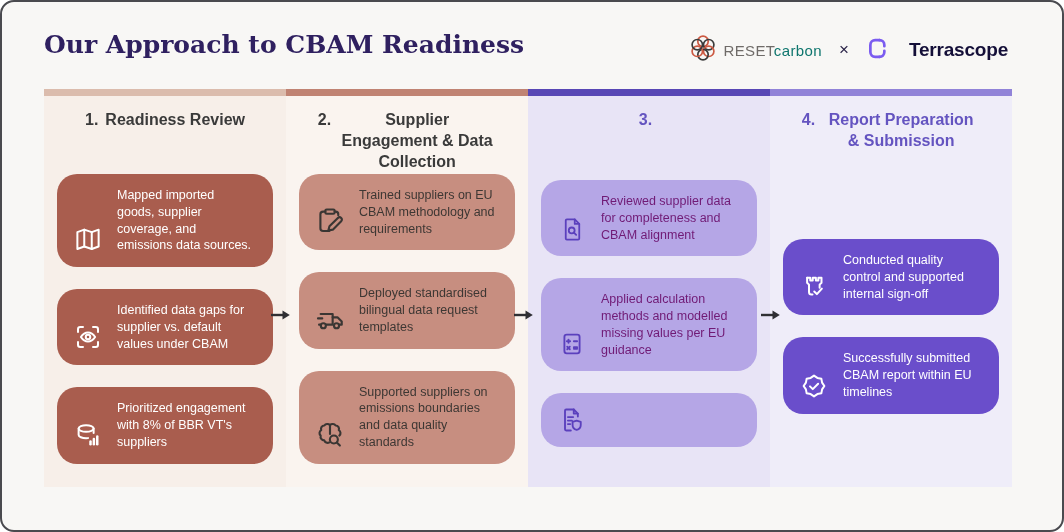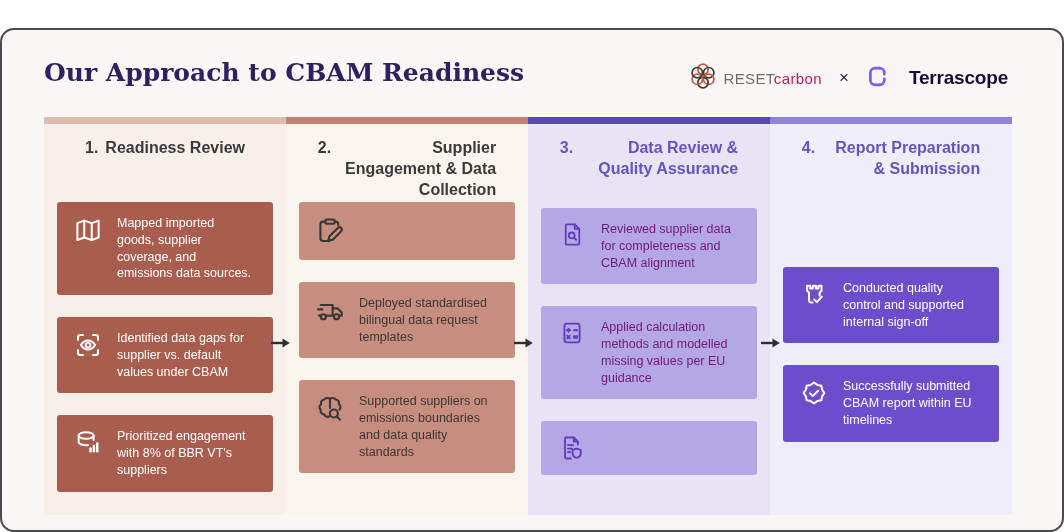--- a/index.html
+++ b/index.html
@@ -3,35 +3,34 @@
 <meta charset="utf-8">
 <style>
   * { margin:0; padding:0; box-sizing:border-box; }
   html,body { width:1064px; height:532px; background:#ffffff; font-family:"Liberation Sans", sans-serif; }
   .slide {
     position:absolute; inset:0;
     background:#f8f7f5;
     border:2px solid #4a4a4f;
     border-radius:14px;
     overflow:hidden;
-    margin-top:28px;
   }
   .page-title {
     position:absolute; left:42px; top:28px;
     font-family:"DejaVu Serif", serif;
     font-size:25px; font-weight:700; color:#2f2060;
   }
   .logo-row {
     position:absolute; right:54px; top:30px;
     display:flex; align-items:center; gap:17px;
   }
   .reset-logo { display:flex; align-items:center; gap:4px; }
   .reset-text { font-size:15px; letter-spacing:0.4px; }
   .reset-primary { color:#6f6b68; }
-  .reset-secondary { color:#be185d; }
+  .reset-secondary { color:#0f766e; }
   .logo-sep { font-size:17px; color:#2b2448; font-weight:500; }
   .terrascope-logo { display:flex; align-items:center; gap:18px; }
   .terrascope-text { font-size:19px; font-weight:700; color:#140f38; letter-spacing:-0.2px; }
 
   .columns {
     position:absolute; left:42px; top:87px; width:968px; height:398px;
     display:flex;
   }
   .col { flex:1 1 0; display:flex; flex-direction:column; position:relative; }
   .col-bar { height:7px; width:100%; }
@@ -45,30 +44,30 @@
   .col4 .col-bar { background:#9183d8; }
 
   .col-header {
     height:72px; padding-top:14px;
     display:flex; justify-content:center;
     font-size:16px; font-weight:700; line-height:1.3;
   }
   .col1 .col-header, .col2 .col-header { color:#3a3a3a; }
   .col3 .col-header, .col4 .col-header { color:#6454c0; }
   .col-header .num { margin-right:7px; }
-  .col-header .label { max-width:158px; text-align:right; }
+  .col-header .label { max-width:158px; text-align:center; }
 
   .cards { display:flex; flex-direction:column; gap:22px; padding:0 13px; }
   .col1 .cards, .col2 .cards { margin-top:6px; }
   .col3 .cards { margin-top:12px; }
   .col4 .cards { margin-top:71px; }
 
   .card {
-    border-radius:3px; padding:13px 20px 13px 15px;
-    display:flex; align-items:flex-start; gap:13px;
+    border-radius:20px; padding:13px 20px 13px 15px;
+    display:flex; align-items:flex-end; gap:13px;
     font-size:12.5px; line-height:1.34;
   }
   .card .ic { flex:0 0 32px; display:flex; align-items:center; justify-content:center; }
   .card .txt { flex:1; }
   .col1 .card { background:#a95d4e; color:#ffffff; }
   .col2 .card { background:#c78e80; color:#3d3733; }
   .col3 .card { background:#b5a6e6; color:#701a75; }
   .col4 .card { background:#6a4ecb; color:#ffffff; }
   .col1 .card svg, .col4 .card svg { stroke:#ffffff; }
   .col2 .card svg { stroke:#3a3633; }
@@ -171,20 +170,21 @@
       <div class="cards">
         <div class="card">
           <span class="ic">
             <svg width="32" height="32" viewBox="0 0 24 24">
                 <path d="M8.5 5 H6.8 C5.7 5 4.8 5.9 4.8 7 V17.5 C4.8 18.6 5.7 19.5 6.8 19.5 H11.5"></path>
                 <path d="M15.5 5 H16.2 C17.3 5 18.2 5.9 18.2 7 V7.6"></path>
                 <rect x="8.5" y="3.4" width="7" height="3.2" rx="1"></rect>
                 <path d="M10.8 19 L11.6 16 L17.9 9.7 C18.6 9 19.7 9 20.4 9.7 C21.1 10.4 21.1 11.5 20.4 12.2 L14.1 18.5 L10.8 19 Z"></path>
               </svg>
           </span>
+          <span class="txt">Trained suppliers on EU CBAM methodology and requirements</span>
         </div>
         <div class="card">
           <span class="ic">
             <svg width="32" height="32" viewBox="0 0 24 24">
                 <path d="M5 7.5 H14 V15.5 H9"></path>
                 <path d="M14 10 H17.6 L20.8 13.2 V15.5 H18.8"></path>
                 <circle cx="7" cy="16.3" r="1.9"></circle>
                 <circle cx="16.9" cy="16.3" r="1.9"></circle>
                 <path d="M3 10.8 H6.2"></path>
                 <path d="M3.8 15.5 H5.1"></path>
@@ -204,21 +204,20 @@
           </span>
           <span class="txt">Supported suppliers on emissions boundaries and data quality standards</span>
         </div>
       </div>
     </div>
 
     <div class="col col3">
       <div class="col-bar"></div>
       <div class="col-header">
         <span class="num">3.</span>
-        <span class="label">Data Review &amp; Quality Assurance</span>
       </div>
       <div class="cards">
         <div class="card">
           <span class="ic">
             <svg width="27" height="27" viewBox="0 0 24 24" stroke-width="1.7">
                 <path d="M6 4 C6 3.45 6.45 3 7 3 H14 L18 7 V20 C18 20.55 17.55 21 17 21 H7 C6.45 21 6 20.55 6 20 Z"></path>
                 <path d="M14 3 V7 H18"></path>
                 <circle cx="11.3" cy="12.8" r="2.6"></circle>
                 <path d="M13.2 14.7 L15.3 16.8"></path>
               </svg>

